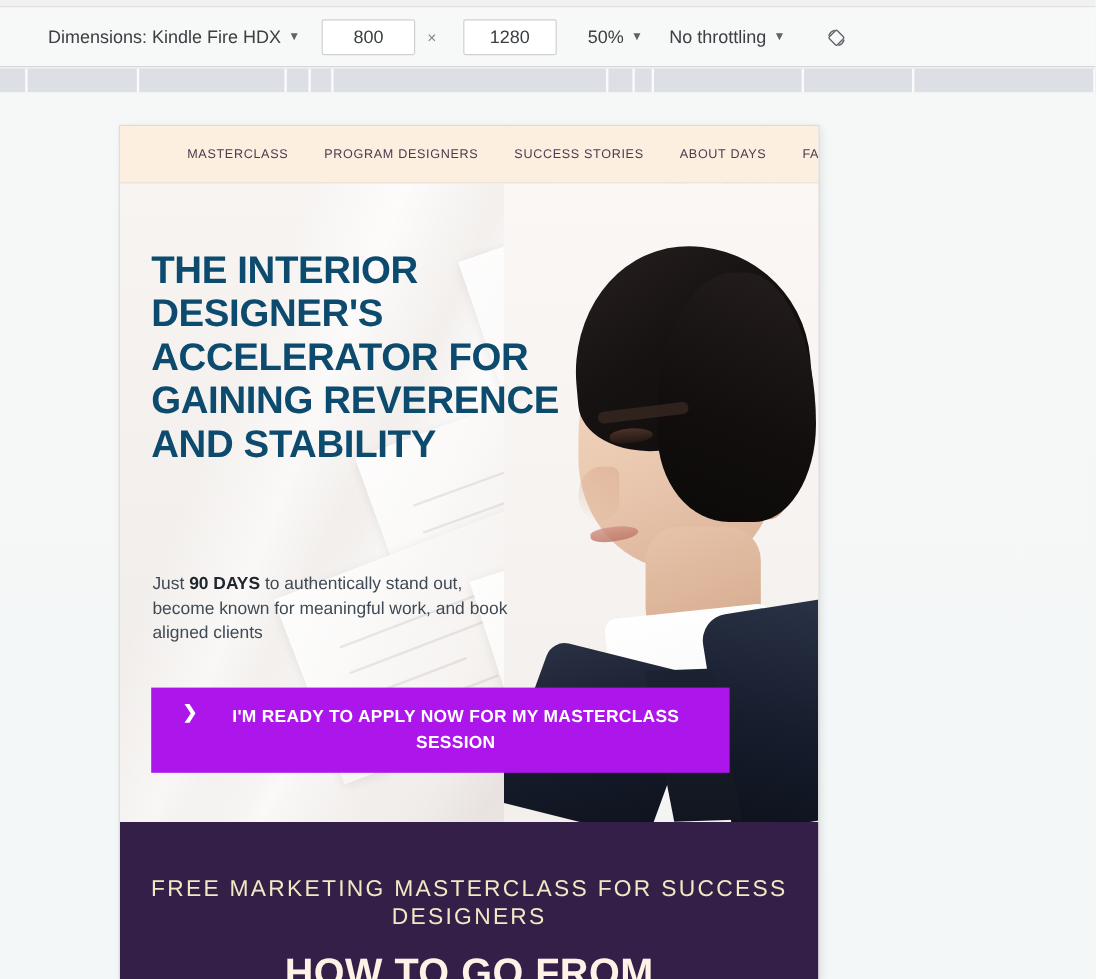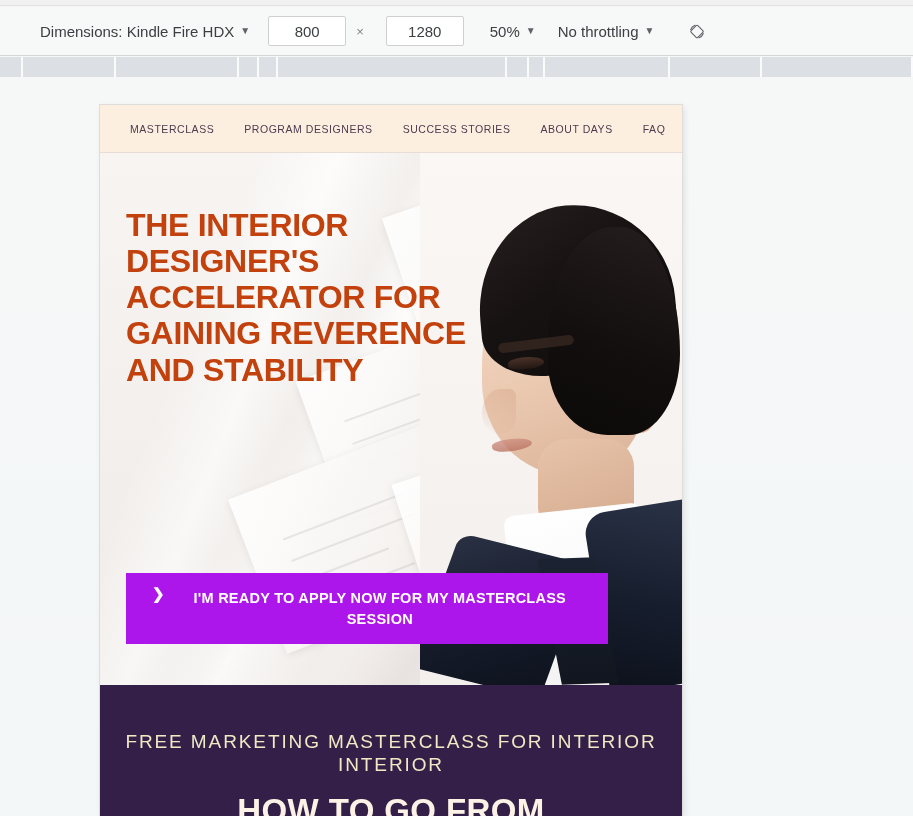--- a/index.html
+++ b/index.html
@@ -110,21 +110,21 @@
     overflow: hidden;
   }
 
   
   .site-nav {
     position: absolute; top: 0; left: 0;
     width: 582px; height: 48px;
     background: #fdefe0;
     border-bottom: 1px solid #e7ddd6;
     display: flex; align-items: center;
-    padding-left: 30px;
+    padding-left: 56px;
     gap: 0;
   }
   .nav-link {
     font-size: 10.5px;
     letter-spacing: 0.55px;
     color: #4a3b4e;
     font-family: "Liberation Sans", sans-serif;
     margin-right: 30px;
     white-space: nowrap;
     cursor: default;
@@ -290,21 +290,21 @@
   }
   .headline {
     position: absolute; left: 26px; top: 54px;
     width: 360px;
     margin: 0;
     font-family: "Liberation Sans", sans-serif;
     font-weight: bold;
     font-size: 32px;
     line-height: 1.13;
     letter-spacing: -0.3px;
-    color: #c2410c;
+    color: #0c4a6e;
   }
   .subcopy {
     position: absolute; left: 27px; top: 324px;
     width: 300px; margin: 0;
     font-size: 14.5px;
     line-height: 1.42;
     color: #3f4a55;
     font-family: "Liberation Sans", sans-serif;
   }
   .subcopy b { font-weight: bold; color: #20262d; }
@@ -475,28 +475,31 @@
           <div class="ph-neck"></div>
           <div class="ph-shirt"></div>
           <div class="ph-jacketR"></div>
           <div class="ph-jacketL"></div>
           <div class="ph-lapel"></div>
         </div>
 
         <div class="hero-copy">
           <h1 class="headline">THE INTERIOR DESIGNER'S ACCELERATOR FOR GAINING REVERENCE AND STABILITY</h1>
 
+          <p class="subcopy">
+            <span>Just </span><b>90 DAYS</b><span> to authentically stand out, become known for meaningful work, and book aligned clients</span>
+          </p>
 
           <button class="cta">
             <span class="chev">❯</span>
             <span class="cta-text">I'M READY TO APPLY NOW FOR MY MASTERCLASS SESSION</span>
           </button>
         </div>
       </section>
 
       <section class="band">
-        <p class="band-kicker">FREE MARKETING MASTERCLASS FOR INTERIOR INTERIOR</p>
+        <p class="band-kicker">FREE MARKETING MASTERCLASS FOR SUCCESS DESIGNERS</p>
         <p class="band-head">HOW TO GO FROM</p>
       </section>
 
     </div>
   </div>
 </div>
 
 </body></html>

